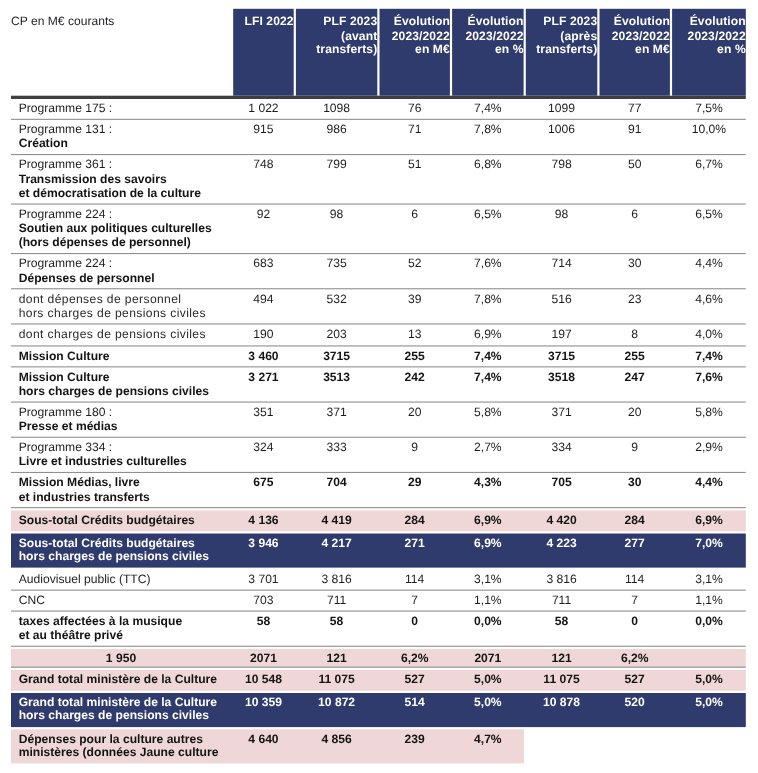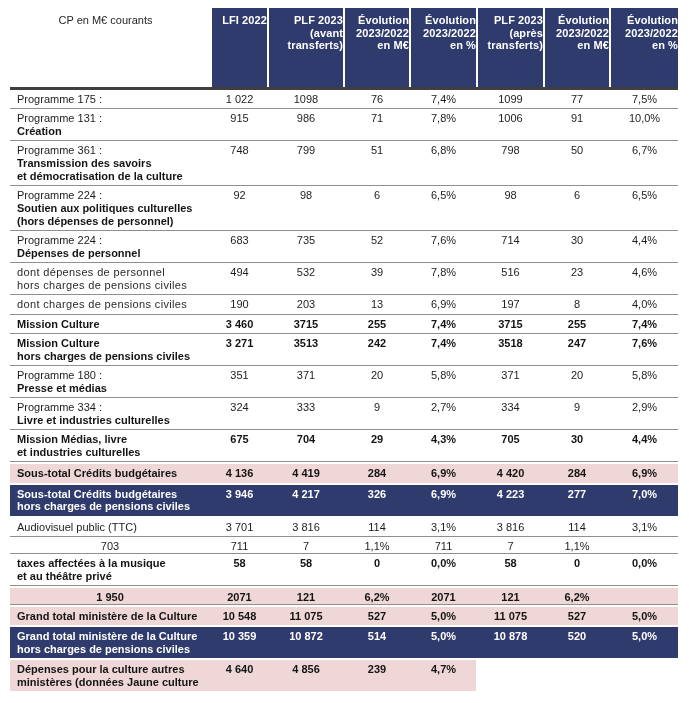--- a/index.html
+++ b/index.html
@@ -15,21 +15,21 @@
   }
   .page{padding:8px 0 0 10px;width:678px;}
   .row{display:grid;grid-template-columns:var(--cols);column-gap:2px;}
   .row.header{height:82px;border-bottom:3px solid #3f3f3f;}
   .hcell{
     background:var(--navy);color:#ffffff;font-weight:bold;font-size:10px;
     line-height:12.5px;text-align:right;padding-top:6px;white-space:pre-line;
     letter-spacing:0.1px;
   }
   .corner{
-    font-size:11px;text-align:center;padding:6px 9px 0 0;color:#26262b;
+    font-size:11px;text-align:left;padding:6px 9px 0 0;color:#26262b;
     font-weight:normal;background:transparent;
   }
   #rows .row{border-bottom:1px solid var(--sep);align-items:start;}
   .cell{font-size:11px;}
   .label{padding:3px 4px 2.5px 7px;}
   .label .line{line-height:12.8px;}
   .val{line-height:12.8px;padding-top:3px;text-align:center;}
   .b{font-weight:bold;color:#141414;}
   .row.sub .label{text-align:left;padding-right:12px;letter-spacing:0.35px;color:#2a2a2a;}
   .bold-all .line,.bold-all .val{font-weight:bold;color:#141414;}
@@ -208,21 +208,21 @@
         <div class="cell val">333</div>
         <div class="cell val">9</div>
         <div class="cell val">2,7%</div>
         <div class="cell val">334</div>
         <div class="cell val">9</div>
         <div class="cell val">2,9%</div>
       </div>
       <div class="row total bold-all">
         <div class="cell label">
           <div class="line b">Mission Médias, livre</div>
-          <div class="line b">et industries culturelles</div>
+          <div class="line b">et industries transferts</div>
         </div>
         <div class="cell val">675</div>
         <div class="cell val">704</div>
         <div class="cell val">29</div>
         <div class="cell val">4,3%</div>
         <div class="cell val">705</div>
         <div class="cell val">30</div>
         <div class="cell val">4,4%</div>
       </div>
       <div class="row pink bold-all no-sep">
@@ -237,39 +237,42 @@
         <div class="cell val">284</div>
         <div class="cell val">6,9%</div>
       </div>
       <div class="row navy bold-all">
         <div class="cell label">
           <div class="line b">Sous-total Crédits budgétaires</div>
           <div class="line b">hors charges de pensions civiles</div>
         </div>
         <div class="cell val">3 946</div>
         <div class="cell val">4 217</div>
-        <div class="cell val">326</div>
+        <div class="cell val">271</div>
         <div class="cell val">6,9%</div>
         <div class="cell val">4 223</div>
         <div class="cell val">277</div>
         <div class="cell val">7,0%</div>
       </div>
       <div class="row plain">
         <div class="cell label">
           <div class="line">Audiovisuel public (TTC)</div>
         </div>
         <div class="cell val">3 701</div>
         <div class="cell val">3 816</div>
         <div class="cell val">114</div>
         <div class="cell val">3,1%</div>
         <div class="cell val">3 816</div>
         <div class="cell val">114</div>
         <div class="cell val">3,1%</div>
       </div>
       <div class="row plain">
+        <div class="cell label">
+          <div class="line">CNC</div>
+        </div>
         <div class="cell val">703</div>
         <div class="cell val">711</div>
         <div class="cell val">7</div>
         <div class="cell val">1,1%</div>
         <div class="cell val">711</div>
         <div class="cell val">7</div>
         <div class="cell val">1,1%</div>
       </div>
       <div class="row total bold-all">
         <div class="cell label">

